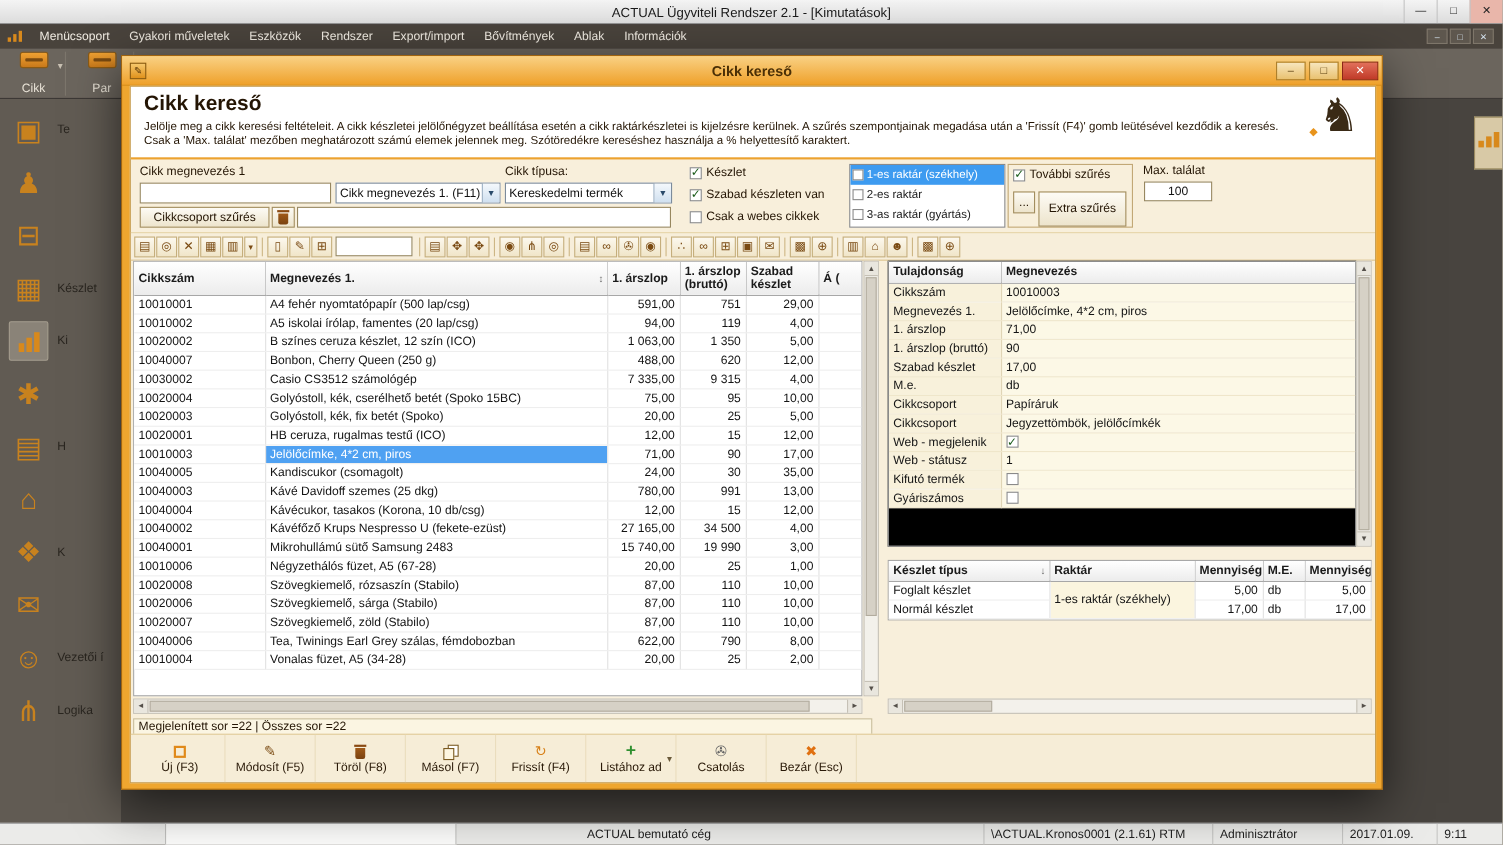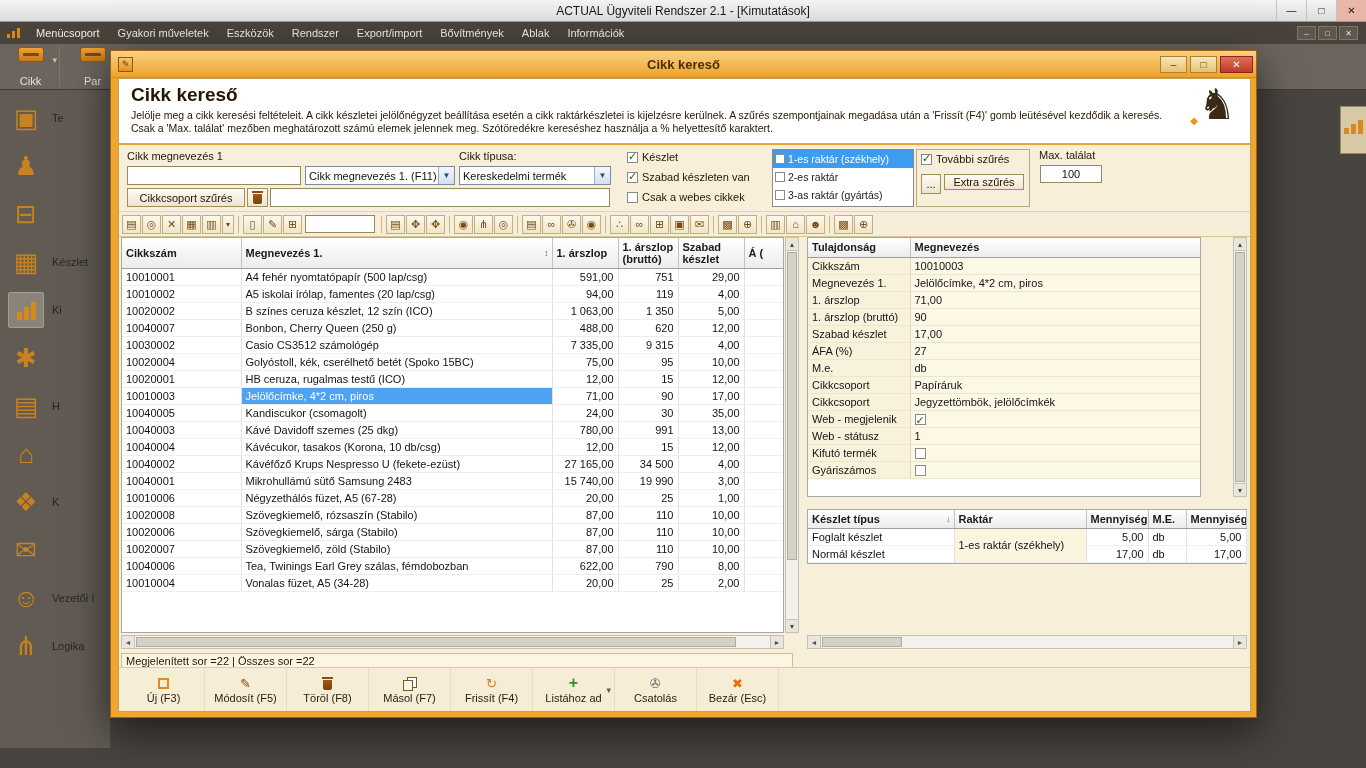--- a/index.html
+++ b/index.html
@@ -98,21 +98,21 @@
 table.grid{border-collapse:collapse;table-layout:fixed;background:#fff}
 .grid th{font-size:11px;font-weight:bold;color:#1a1a1a;background:linear-gradient(#FFFFFF,#ECECEC);border-right:1px solid #C2C2C2;border-bottom:1px solid #9E9E9E;padding:1px 4px;vertical-align:middle;line-height:12px;text-align:left;position:relative;overflow:hidden}
 .grid td{font-size:11px;color:#141414;border-right:1px solid #E2E2E2;border-bottom:1px solid #EEEEEE;padding:0 4px;white-space:nowrap;overflow:hidden;background:#fff}
 table.results{width:661px}
 .results th{height:30px}
 .results td{height:16px;line-height:16px}
 .num{text-align:right}
 td.sel{background:#4FA1F2;color:#fff}
 .sort-ind{position:absolute;right:3px;top:50%;transform:translateY(-50%);color:#666;font-size:9px;font-weight:normal}
 
-.details-wrap{position:absolute;top:158px;left:688px;width:394px;height:260px;border:1px solid #A8A8A8;background:#ffffff;overflow:hidden}
+.details-wrap{position:absolute;top:158px;left:688px;width:426px;height:260px;border:1px solid #A8A8A8;background:#000000;overflow:hidden}
 table.details{width:424px}
 .details th{height:19px}
 .details td{height:16px;line-height:16px;border-bottom:1px solid #EFE6CA;border-right:1px solid #E0D5B6}
 td.dlabel{background:#F8F1DB}
 td.dvalue{background:#FCF8E6}
 .details .cb{vertical-align:middle}
 
 .stock-wrap{position:absolute;top:430px;left:688px;width:440px;border:1px solid #A8A8A8;background:#fff}
 table.stock{width:438px}
 .stock th{height:18px}
@@ -249,20 +249,30 @@
     </div>
 
   <div class="right-edge">
     <span class="bars">
         <i style="height:6px"></i>
         <i style="height:10px"></i>
         <i style="height:14px"></i>
       </span>
   </div>
 
+  <div class="statusbar">
+    <div class="sb-cell sb-a"></div>
+    <div class="sb-cell sb-b"></div>
+    <div class="sb-cell sb-c">ACTUAL bemutató cég</div>
+    <div class="sb-cell sb-d"></div>
+    <div class="sb-cell sb-e">\ACTUAL.Kronos0001 (2.1.61) RTM</div>
+    <div class="sb-cell sb-f">Adminisztrátor</div>
+    <div class="sb-cell sb-g">2017.01.09.</div>
+    <div class="sb-cell sb-h">9:11</div>
+  </div>
 
   <div class="dialog">
     <div class="dlg-titlebar">
       <span class="dlg-ticon">✎</span>
       <span class="dlg-title">Cikk kereső</span>
       <div class="dlg-controls">
         <div class="dbtn">–</div>
         <div class="dbtn">□</div>
         <div class="dbtn close">✕</div>
       </div>
@@ -322,21 +332,21 @@
               <span>3-as raktár (gyártás)</span>
             </div>
           </div>
 
         <div class="extra-box">
           <div class="chk-row" style="left:4px;top:3px">
             <span class="cb checked"></span>
             <span>További szűrés</span>
           </div>
           <div class="btn" style="left:4px;top:24px;width:20px;height:20px">...</div>
-          <div class="btn" style="left:27px;top:24px;width:80px;height:16px">Extra szűrés</div>
+          <div class="btn" style="left:27px;top:24px;width:80px;height:32px">Extra szűrés</div>
         </div>
 
         <span class="f-label" style="left:920px;top:2px">Max. találat</span>
         <input class="tinput num-r" style="left: 921px; top: 18px; width: 62px; height: 18px;" value="100">
       </div>
 
       <div class="dlg-toolbar" id="dlg-toolbar">
           <span class="tb-btn">▤</span>
           <span class="tb-btn">◎</span>
           <span class="tb-btn">✕</span>
@@ -442,20 +452,28 @@
               </tr>
               <tr>
                 <td>10020004</td>
                 <td>Golyóstoll, kék, cserélhető betét (Spoko 15BC)</td>
                 <td class="num">75,00</td>
                 <td class="num">95</td>
                 <td class="num">10,00</td>
                 <td></td>
               </tr>
               <tr>
+                <td>10020003</td>
+                <td>Golyóstoll, kék, fix betét (Spoko)</td>
+                <td class="num">20,00</td>
+                <td class="num">25</td>
+                <td class="num">5,00</td>
+                <td></td>
+              </tr>
+              <tr>
                 <td>10020001</td>
                 <td>HB ceruza, rugalmas testű (ICO)</td>
                 <td class="num">12,00</td>
                 <td class="num">15</td>
                 <td class="num">12,00</td>
                 <td></td>
               </tr>
               <tr>
                 <td>10010003</td>
                 <td class="sel">Jelölőcímke, 4*2 cm, piros</td>
@@ -592,24 +610,20 @@
                 <td class="dlabel">1. árszlop</td>
                 <td class="dvalue">71,00</td>
               </tr>
               <tr>
                 <td class="dlabel">1. árszlop (bruttó)</td>
                 <td class="dvalue">90</td>
               </tr>
               <tr>
                 <td class="dlabel">Szabad készlet</td>
                 <td class="dvalue">17,00</td>
-              </tr>
-              <tr>
-                <td class="dlabel">ÁFA (%)</td>
-                <td class="dvalue">27</td>
               </tr>
               <tr>
                 <td class="dlabel">M.e.</td>
                 <td class="dvalue">db</td>
               </tr>
               <tr>
                 <td class="dlabel">Cikkcsoport</td>
                 <td class="dvalue">Papíráruk</td>
               </tr>
               <tr>

